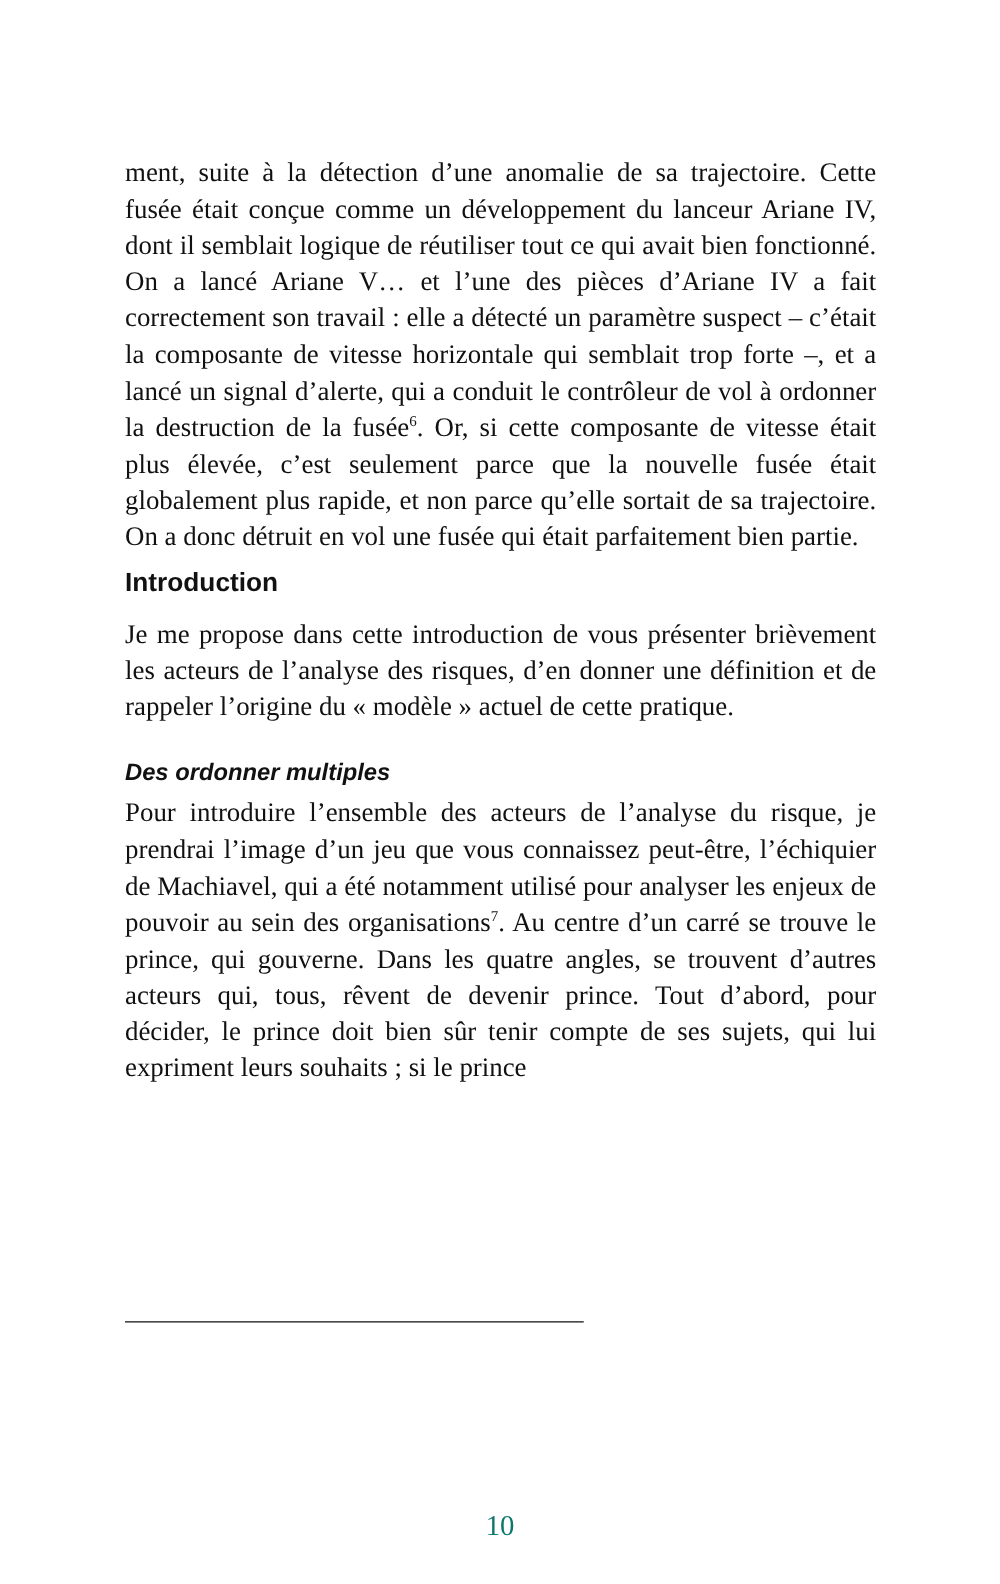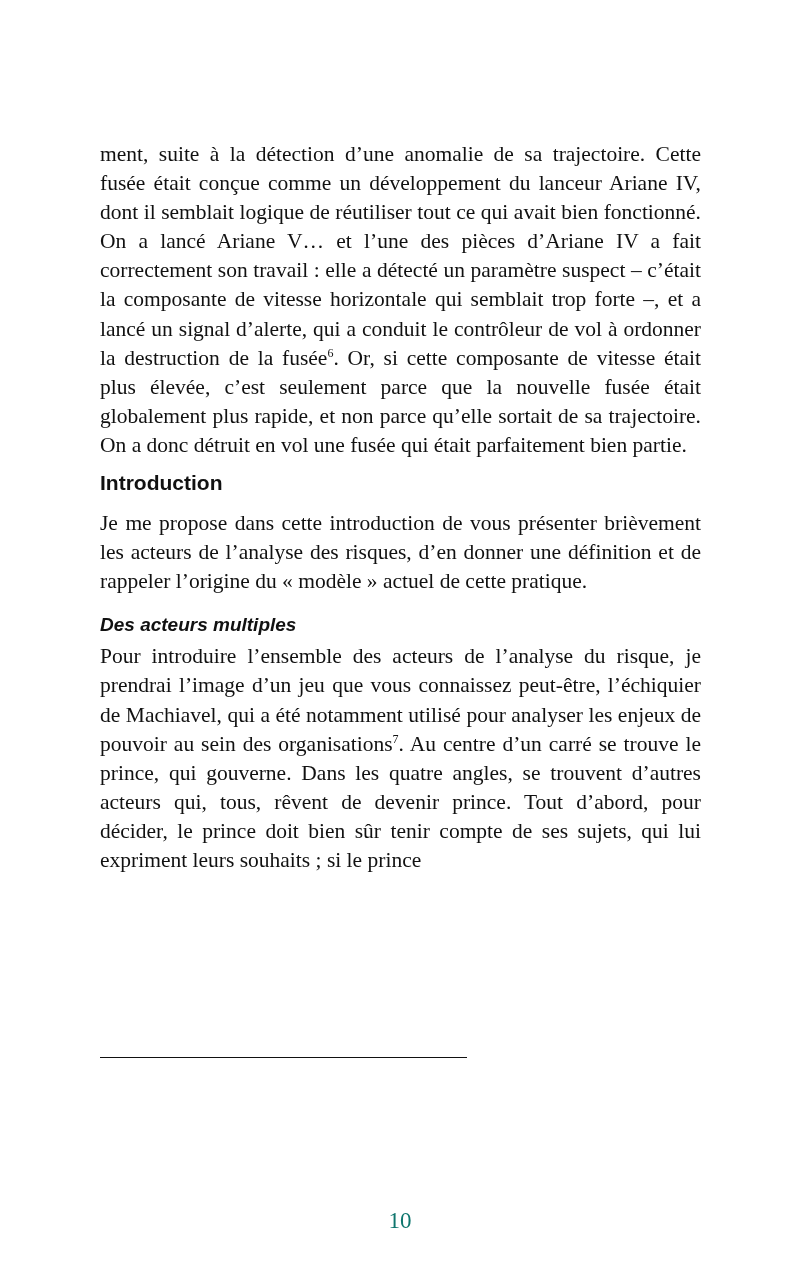--- a/index.html
+++ b/index.html
@@ -1,36 +1,36 @@
 <!DOCTYPE html>
 <html><head>
 <meta charset="utf-8">
 <style>
   html, body { margin: 0; padding: 0; background: #ffffff; }
   body { width: 800px; height: 1267px; position: relative; overflow: hidden; }
   .page {
-    position: absolute; left: 100px; top: 140px; width: 601px;
+    position: absolute; left: 100px; top: 124px; width: 601px;
     font-family: "Liberation Serif", serif; color: #111;
   }
   .body-text {
     font-size: 21.5px; line-height: 29.1px; text-align: justify;
     margin: 0; hyphens: none;
   }
   .p1 { margin-bottom: 9px; }
   .p2 { margin-bottom: 32px; }
   sup { font-size: 12px; line-height: 0; vertical-align: 8px; }
   .h-intro {
     font-family: "Liberation Sans", sans-serif; font-weight: bold;
     font-size: 21px; line-height: 28px; margin: 8px 0 12px 0; color: #111;
   }
   .h-sub {
     font-family: "Liberation Sans", sans-serif; font-weight: bold; font-style: italic;
     font-size: 19px; line-height: 26px; margin: 0 0 4px 0; color: #111;
   }
-  .p3 { margin-bottom: 16px; }
+  .p3 { margin-bottom: 26px; }
   .rule { position: absolute; left: 100px; top: 1057px; width: 367px; height: 0; border-top: 1.5px solid #111; }
   .footnotes {
     position: absolute; left: 100px; top: 1075px; width: 601px;
     font-family: "Liberation Serif", serif; font-size: 16px; line-height: 21px;
     text-align: justify; color: #111;
   }
   .fn { margin: 0 0 6px 0; }
   .fn sup { font-size: 10px; vertical-align: 6px; }
   .page-number {
     position: absolute; left: 0; width: 800px; top: 1208px; text-align: center;
@@ -41,21 +41,21 @@
 <body>
 
 <div class="page">
   <p class="body-text p1"><span>ment, suite à la détection d’une anomalie de sa trajectoire. Cette fusée était conçue comme un développement du lanceur Ariane IV, dont il semblait logique de réutiliser tout ce qui avait bien fonctionné. On a lancé Ariane V… et l’une des pièces d’Ariane IV a fait correctement son travail : elle a détecté un paramètre suspect – c’était la composante de vitesse horizontale qui sem­blait trop forte –, et a lancé un signal d’alerte, qui a conduit le contrôleur de vol à ordonner la destruction de la fusée</span><sup>6</sup><span>. Or, si cette composante de vitesse était plus élevée, c’est seulement parce que la nouvelle fusée était globalement plus rapide, et non parce qu’elle sortait de sa trajectoire. On a donc détruit en vol une fusée qui était parfaitement bien partie.</span></p>
 
 
   <h2 class="h-intro">Introduction</h2>
 
   <p class="body-text p3">Je me propose dans cette introduction de vous présenter brièvement les acteurs de l’analyse des risques, d’en donner une définition et de rappeler l’origine du « modèle » actuel de cette pratique.</p>
 
-  <h3 class="h-sub">Des acteurs multiples</h3>
+  <h3 class="h-sub">Des ordonner multiples</h3>
 
   <p class="body-text"><span>Pour introduire l’ensemble des acteurs de l’analyse du risque, je prendrai l’image d’un jeu que vous connaissez peut-être, l’échi­quier de Machiavel, qui a été notamment utilisé pour analyser les enjeux de pouvoir au sein des organisations</span><sup>7</sup><span>. Au centre d’un carré se trouve le prince, qui gouverne. Dans les quatre angles, se trouvent d’autres acteurs qui, tous, rêvent de devenir prince. Tout d’abord, pour décider, le prince doit bien sûr tenir comp­te de ses sujets, qui lui expriment leurs souhaits ; si le prince</span></p>
 </div>
 
 <div class="rule"></div>
 
 <div class="footnotes">
 </div>
 
 <div class="page-number">10</div>

